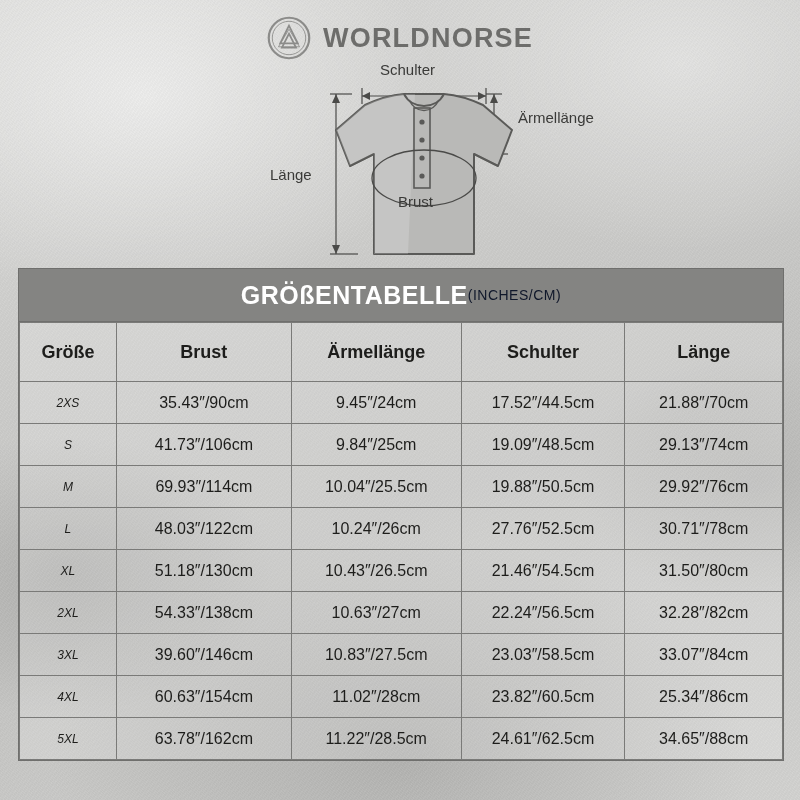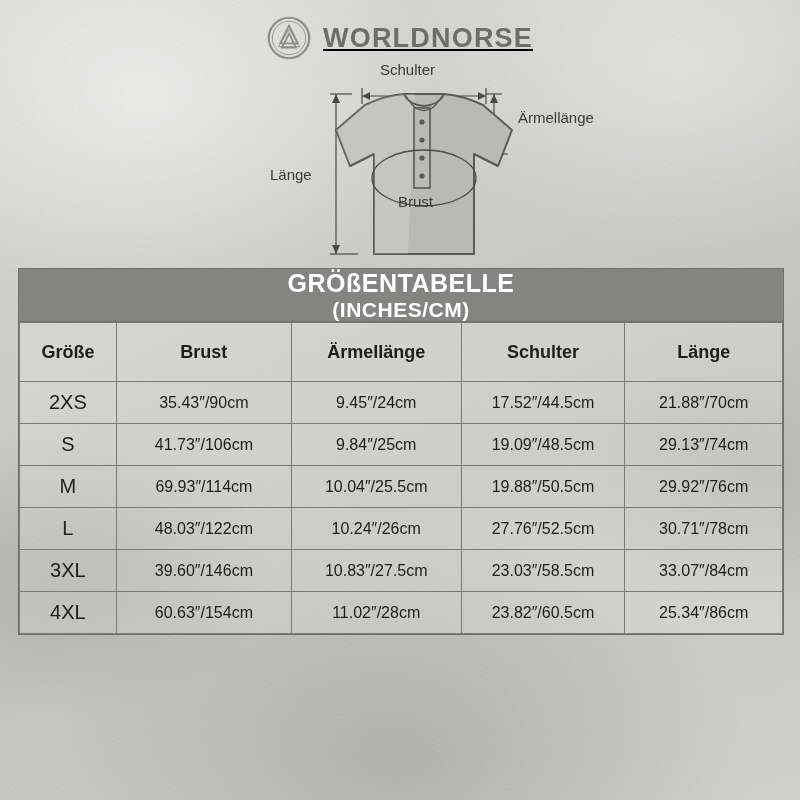--- a/index.html
+++ b/index.html
@@ -38,21 +38,20 @@
   
   .brand {
     position: absolute;
     top: 16px;
     left: 0;
     width: 800px;
     display: flex;
     align-items: center;
     justify-content: center;
     gap: 12px;
-    text-decoration: underline;
   }
   .brand-mark {
     width: 44px;
     height: 44px;
     opacity: 0.72;
   }
   .brand-name {
     font-size: 27px;
     font-weight: bold;
     letter-spacing: 1.2px;
@@ -88,32 +87,31 @@
     border: 1px solid #6f6f6d;
     background: rgba(255,255,255,0.18);
   }
   .title-bar {
     background: #848482;
     height: 52px;
     display: flex;
     align-items: center;
     justify-content: center;
     border-bottom: 1px solid #6f6f6d;
-    flex-direction: column;
   }
   .title-main {
     font-size: 25px;
     font-weight: bold;
     color: #ffffff;
     letter-spacing: 0.5px;
   }
   .title-sub {
-    font-size: 21px;
-    font-weight: bold;
-    color: #ffffff;
+    font-size: 14px;
+    font-weight: normal;
+    color: #0f172a;
     letter-spacing: 0.5px;
   }
   table {
     border-collapse: collapse;
     width: 100%;
   }
   th, td {
     border: 1px solid #7a7a78;
     text-align: center;
     color: #1d1d1b;
@@ -121,21 +119,21 @@
   }
   thead th {
     height: 56px;
     font-size: 18px;
     font-weight: bold;
   }
   tbody td {
     height: 39px;
     font-size: 16px;
   }
-  tbody td.size-cell { font-size: 20px; }
+  tbody td.size-cell { font-size: 12px; font-style: italic; }
   .col-size { width: 96px; }
   .col-brust { width: 176px; }
   .col-aermel { width: 170px; }
   .col-schulter { width: 164px; }
   .col-laenge { width: 158px; }
   .footnote {
     position: absolute;
     left: 0;
     top: 772px;
     width: 800px;
@@ -254,31 +252,52 @@
           <td>29.92″/76cm</td>
         </tr>
         <tr>
           <td class="size-cell">L</td>
           <td>48.03″/122cm</td>
           <td>10.24″/26cm</td>
           <td>27.76″/52.5cm</td>
           <td>30.71″/78cm</td>
         </tr>
         <tr>
+          <td class="size-cell">XL</td>
+          <td>51.18″/130cm</td>
+          <td>10.43″/26.5cm</td>
+          <td>21.46″/54.5cm</td>
+          <td>31.50″/80cm</td>
+        </tr>
+        <tr>
+          <td class="size-cell">2XL</td>
+          <td>54.33″/138cm</td>
+          <td>10.63″/27cm</td>
+          <td>22.24″/56.5cm</td>
+          <td>32.28″/82cm</td>
+        </tr>
+        <tr>
           <td class="size-cell">3XL</td>
           <td>39.60″/146cm</td>
           <td>10.83″/27.5cm</td>
           <td>23.03″/58.5cm</td>
           <td>33.07″/84cm</td>
         </tr>
         <tr>
           <td class="size-cell">4XL</td>
           <td>60.63″/154cm</td>
           <td>11.02″/28cm</td>
           <td>23.82″/60.5cm</td>
           <td>25.34″/86cm</td>
         </tr>
+        <tr>
+          <td class="size-cell">5XL</td>
+          <td>63.78″/162cm</td>
+          <td>11.22″/28.5cm</td>
+          <td>24.61″/62.5cm</td>
+          <td>34.65″/88cm</td>
+        </tr>
       </tbody>
     </table>
   </div>
 
   <div class="footnote">(Messunterschied von 1-3 Zentimetern.)</div>
 </div>
 
 </body></html>

